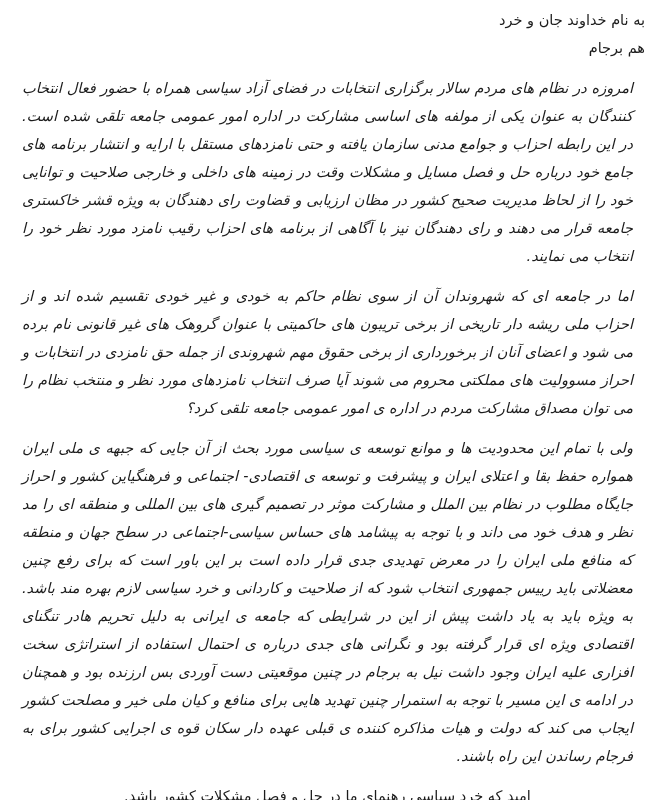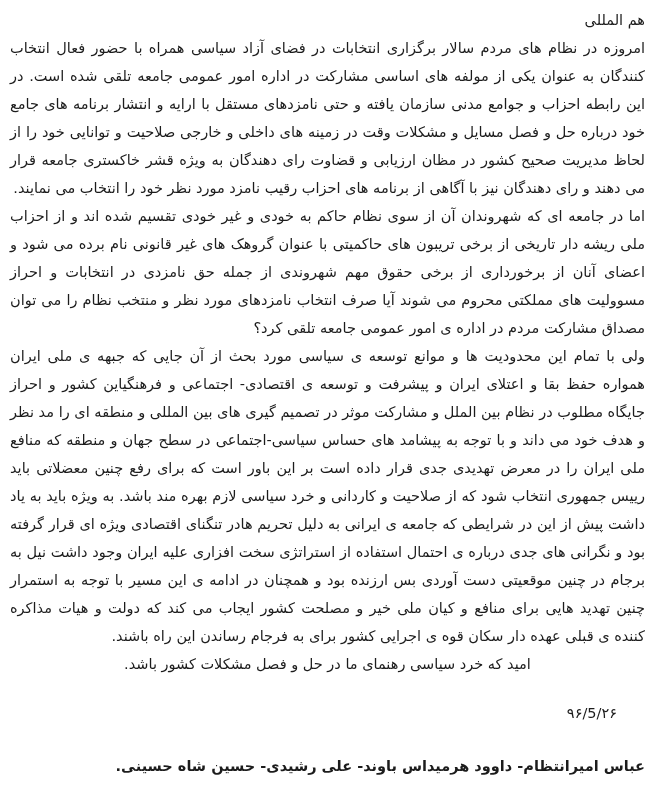--- a/index.html
+++ b/index.html
@@ -23,43 +23,45 @@
     font-size: 14.5px;
     line-height: 28px;
     color: #1c1c1c;
     background: #ffffff;
   }
   .header-line {
     margin: 0;
     text-align: right;
   }
   .para {
-    margin: 0;
+    margin: 12px;
     text-align: justify;
+    font-style: italic;
   }
   .closing-line {
     margin: 0;
     text-align: center;
   }
   .date-line {
     margin: 21px 28px 0 0;
     text-align: right;
   }
   .signature-line {
     margin: 25px 0 0 0;
     text-align: right;
     font-weight: bold;
   }
 </style>
 </head>
 <body>
 
 <div class="page">
+  <p class="header-line">به نام خداوند جان و خرد</p>
 
-  <p class="header-line">هم المللی</p>
+  <p class="header-line">هم برجام</p>
 
   <p class="para">امروزه در نظام های مردم سالار برگزاری انتخابات در فضای آزاد سیاسی همراه با حضور فعال انتخاب کنندگان به عنوان یکی از مولفه های اساسی مشارکت در اداره امور عمومی جامعه تلقی شده است. در این رابطه احزاب و جوامع مدنی سازمان یافته و حتی نامزدهای مستقل با ارایه و انتشار برنامه های جامع خود درباره حل و فصل مسایل و مشکلات وقت در زمینه های داخلی و خارجی صلاحیت و توانایی خود را از لحاظ مدیریت صحیح کشور در مظان ارزیابی و قضاوت رای دهندگان به ویژه قشر خاکستری جامعه قرار می دهند و رای دهندگان نیز با آگاهی از برنامه های احزاب رقیب نامزد مورد نظر خود را انتخاب می نمایند.</p>
 
   <p class="para">اما در جامعه ای که شهروندان آن از سوی نظام حاکم به خودی و غیر خودی تقسیم شده اند و از احزاب ملی ریشه دار تاریخی از برخی تریبون های حاکمیتی با عنوان گروهک های غیر قانونی نام برده می شود و اعضای آنان از برخورداری از برخی حقوق مهم شهروندی از جمله حق نامزدی در انتخابات و احراز مسوولیت های مملکتی محروم می شوند آیا صرف انتخاب نامزدهای مورد نظر و منتخب نظام را می توان مصداق مشارکت مردم در اداره ی امور عمومی جامعه تلقی کرد؟</p>
 
   <p class="para">ولی با تمام این محدودیت ها و موانع توسعه ی سیاسی مورد بحث از آن جایی که جبهه ی ملی ایران همواره حفظ بقا و اعتلای ایران و پیشرفت و توسعه ی اقتصادی- اجتماعی و فرهنگیاین کشور و احراز جایگاه مطلوب در نظام بین الملل و مشارکت موثر در تصمیم گیری های بین المللی و منطقه ای را مد نظر و هدف خود می داند و با توجه به پیشامد های حساس سیاسی-اجتماعی در سطح جهان و منطقه که منافع ملی ایران را در معرض تهدیدی جدی قرار داده است بر این باور است که برای رفع چنین معضلاتی باید رییس جمهوری انتخاب شود که از صلاحیت و کاردانی و خرد سیاسی لازم بهره مند باشد. به ویژه باید به یاد داشت پیش از این در شرایطی که جامعه ی ایرانی به دلیل تحریم هادر تنگنای اقتصادی ویژه ای قرار گرفته بود و نگرانی های جدی درباره ی احتمال استفاده از استراتژی سخت افزاری علیه ایران وجود داشت نیل به برجام در چنین موقعیتی دست آوردی بس ارزنده بود و همچنان در ادامه ی این مسیر با توجه به استمرار چنین تهدید هایی برای منافع و کیان ملی خیر و مصلحت کشور ایجاب می کند که دولت و هیات مذاکره کننده ی قبلی عهده دار سکان قوه ی اجرایی کشور برای به فرجام رساندن این راه باشند.</p>
 
   <p class="closing-line">امید که خرد سیاسی رهنمای ما در حل و فصل مشکلات کشور باشد.</p>
 
   <p class="date-line">۹۶/5/۲۶</p>

